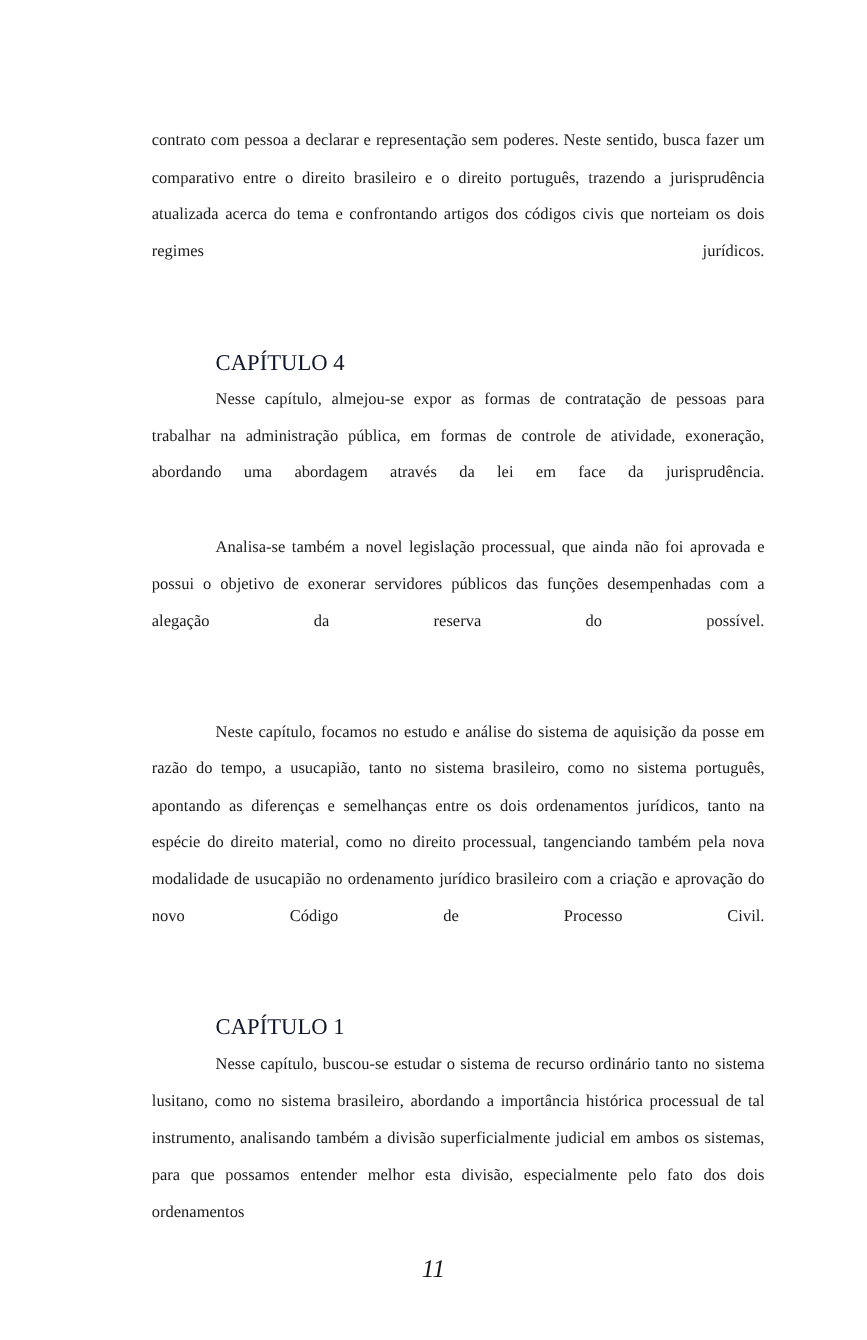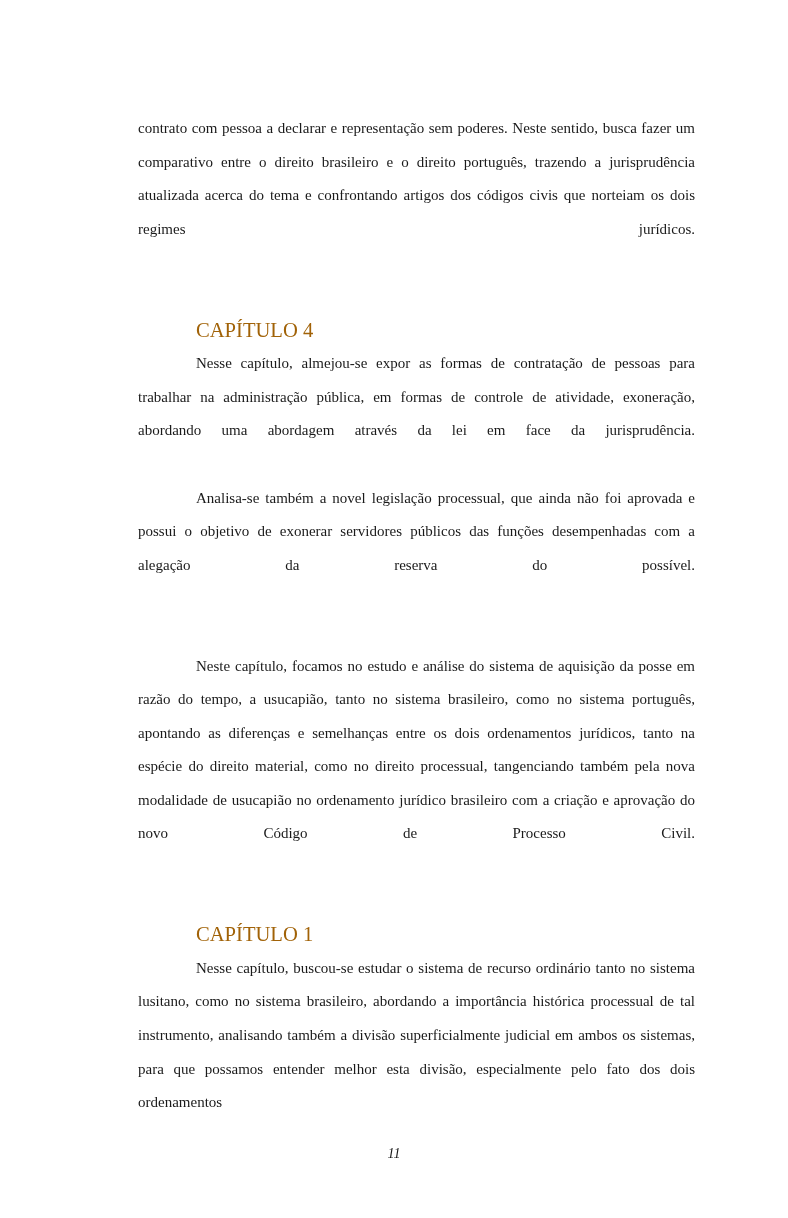--- a/index.html
+++ b/index.html
@@ -77,37 +77,37 @@
     content: none;
   }
 
   
   p.chapter-heading {
     margin: 0;
     font-size: 20.6px;
     line-height: 33.6px;
     text-align: left;
     text-indent: 58px;
-    color: #a16207;
+    color: #0f172a;
   }
 
   
   .blank-line {
     height: 33.6px;
   }
 
   
   .folio {
     position: absolute;
     left: 0;
     top: 1142px;
     width: 788px;
     text-align: center;
     font-style: italic;
-    font-size: 14px;
+    font-size: 23px;
     line-height: 24px;
     color: #1a1a1a;
   }
 </style>
 </head>
 <body>
 
 <div class="page">
 
 

